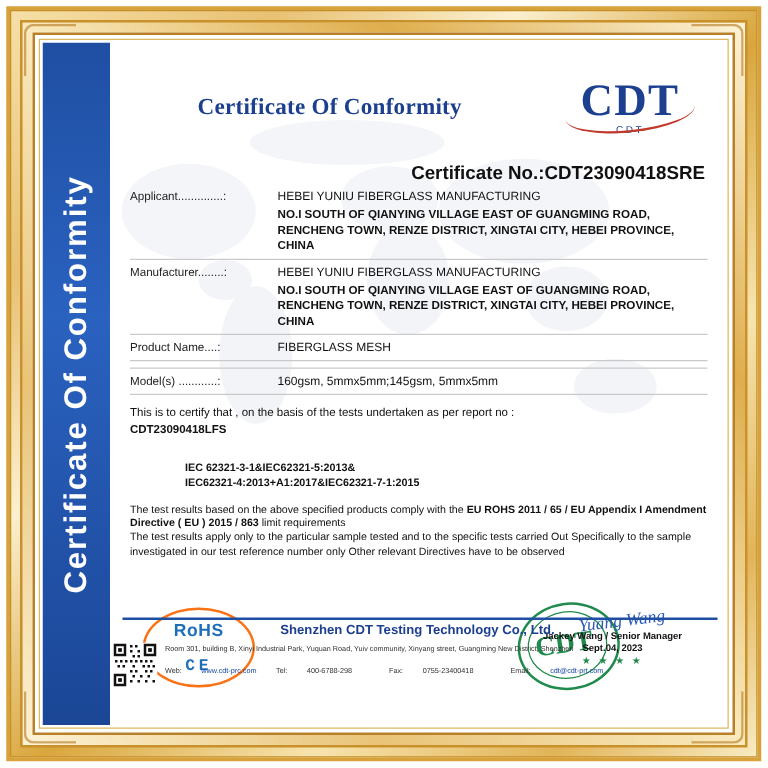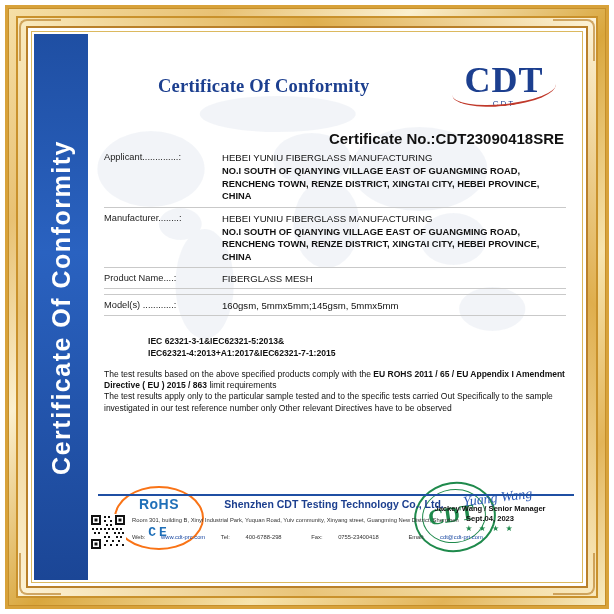--- a/index.html
+++ b/index.html
@@ -172,20 +172,24 @@
         <div class="rule"></div>
 
         <div class="rule"></div>
 
         <div class="row">
           <div class="lbl">Model(s) ............:</div>
           <div class="val">160gsm, 5mmx5mm;145gsm, 5mmx5mm</div>
         </div>
         <div class="rule"></div>
 
+        <div class="cert-stmt">
+          <span>This is to certify that , on the basis of the tests undertaken as per report no :</span><br>
+          <span class="rep">CDT23090418LFS</span>
+        </div>
 
         <div class="standards">
           <div>IEC 62321-3-1&amp;IEC62321-5:2013&amp;</div>
           <div>IEC62321-4:2013+A1:2017&amp;IEC62321-7-1:2015</div>
         </div>
 
         <div class="rohs-para">
           <span>The test results based on the above specified products comply with the</span>
           <b>EU ROHS 2011 / 65 / EU Appendix I Amendment Directive ( EU ) 2015 / 863</b>
           <span>limit requirements</span>

